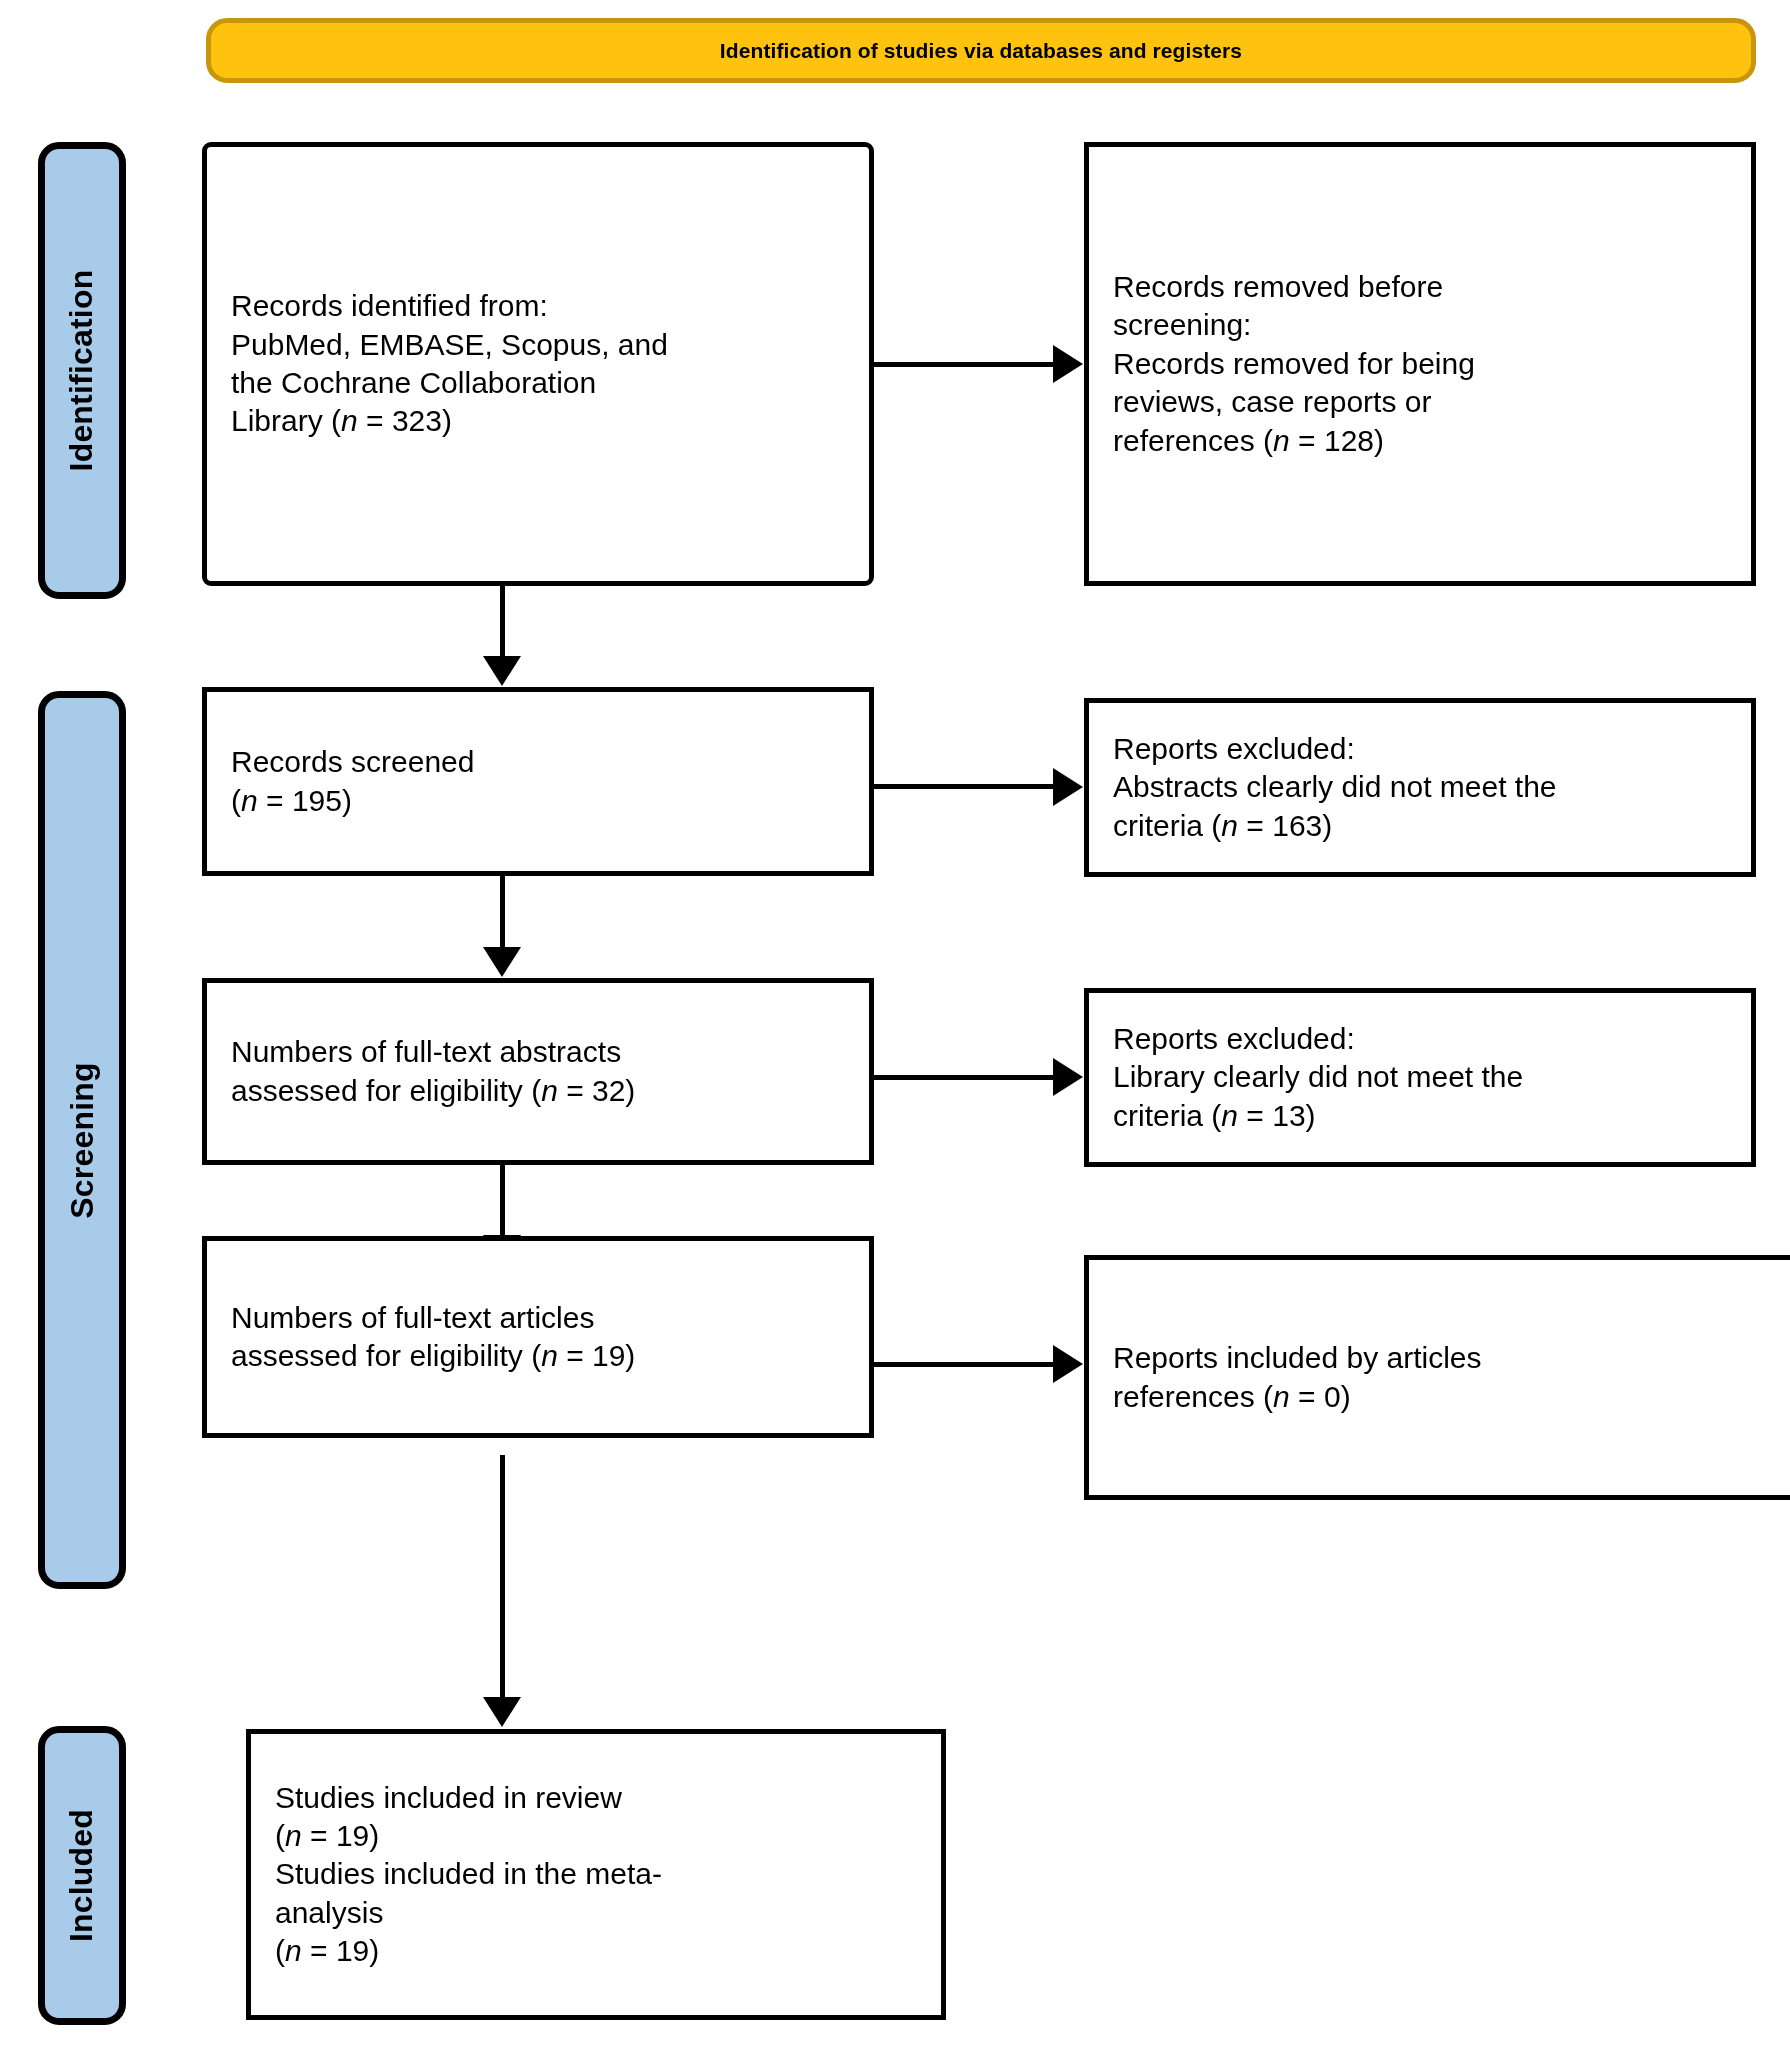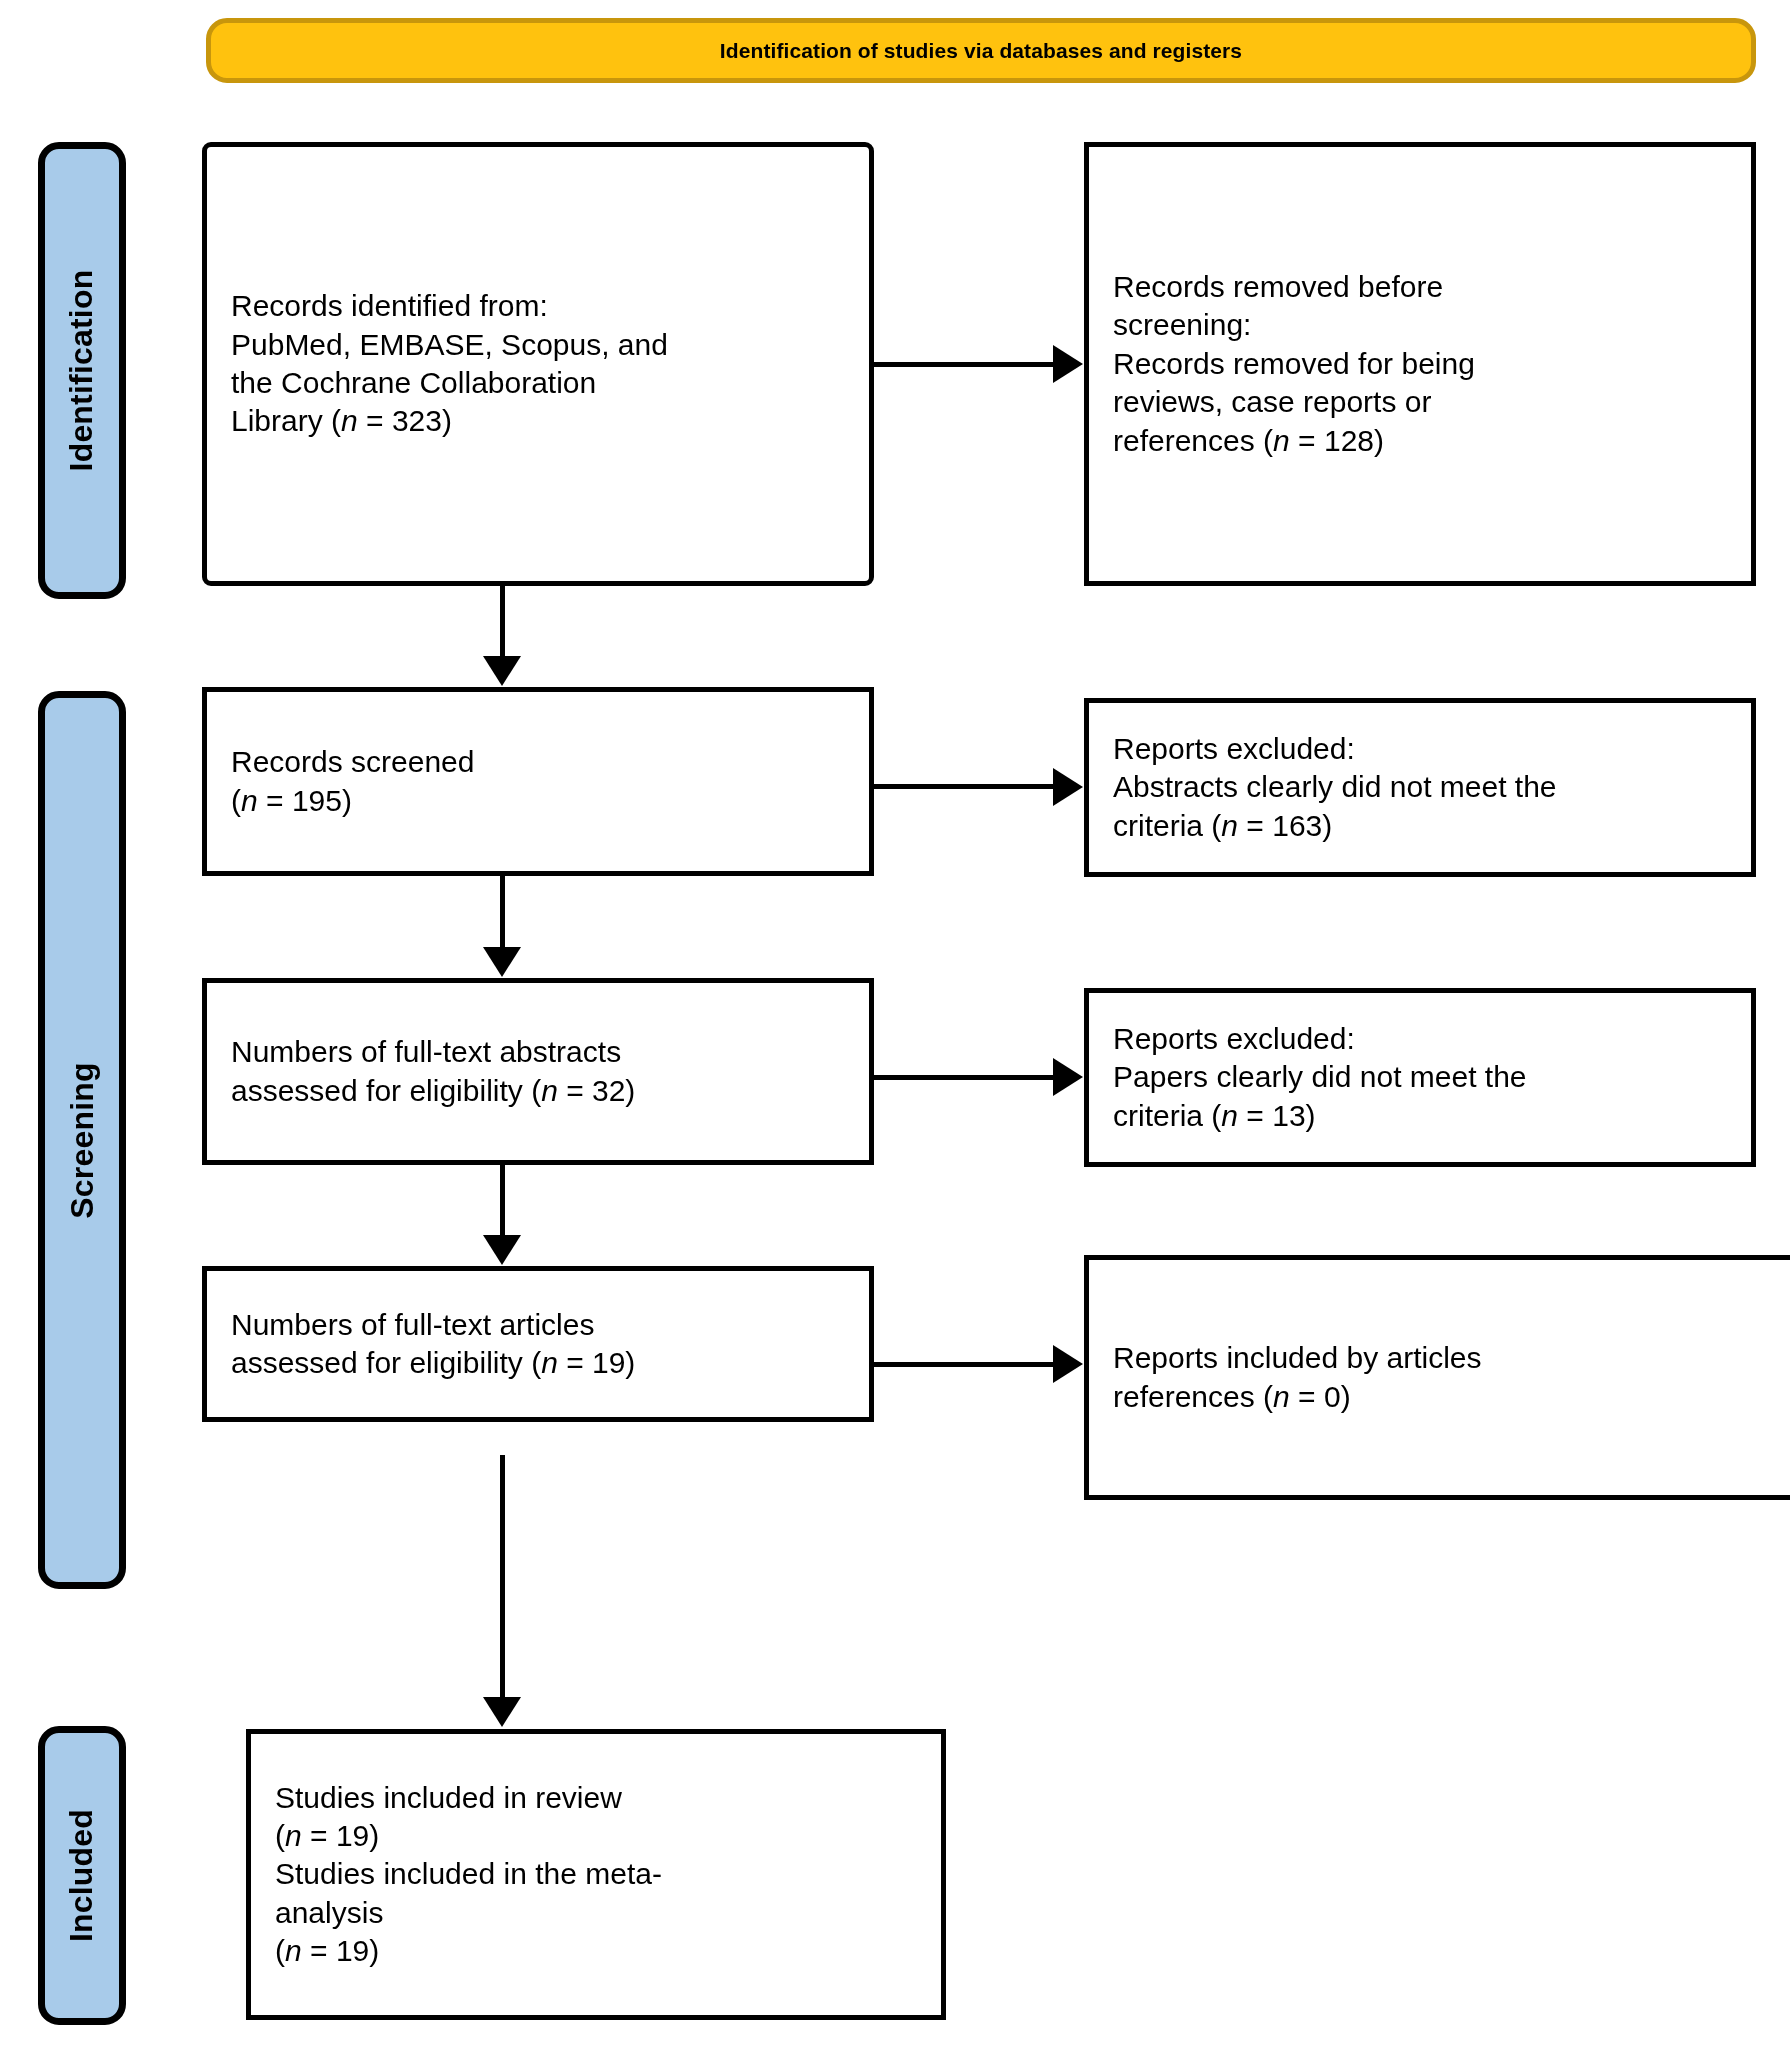--- a/index.html
+++ b/index.html
@@ -85,21 +85,21 @@
     color: #000000;
     width: 100%;
     white-space: pre-line;
   }
   .flow-box .box-text .it { font-style: italic; }
 
   
   #box-identified   { left: 202px; top: 142px;  width: 672px; height: 444px; border-radius: 9px; }
   #box-screened     { left: 202px; top: 687px;  width: 672px; height: 189px; }
   #box-fulltext-abs { left: 202px; top: 978px; width: 672px; height: 187px; }
-  #box-fulltext-art { left: 202px; top: 1266px; width: 672px; height: 156px; }
+  #box-fulltext-art { left: 202px; top: 1236px; width: 672px; height: 202px; }
   #box-included     { left: 202px; top: 1729px; width: 700px; height: 291px; margin-left: 44px; }
 
   
   #box-removed         { left: 1084px; top: 142px;  width: 672px; height: 444px; }
   #box-excl-abstracts  { left: 1084px; top: 698px;  width: 672px; height: 179px; }
   #box-excl-papers     { left: 1084px; top: 988px; width: 672px; height: 179px; }
   #box-included-refs   { left: 1084px; top: 1255px; width: 744px; height: 245px; }
 
   
   .conn {
@@ -169,21 +169,21 @@
   <div class="arrowhead-right" style="left:1053px; top:768px;"></div>
 
   <div class="conn conn-v" style="left:500px; top:876px; height:72px;"></div>
   <div class="arrowhead-down" style="left:483px; top:947px;"></div>
 
   <div class="flow-box" id="box-fulltext-abs">
     <div class="box-text"><span>Numbers of full-text abstracts</span><br><span>assessed for eligibility (</span><span class="it">n</span><span> = 32)</span></div>
   </div>
 
   <div class="flow-box" id="box-excl-papers">
-    <div class="box-text"><span>Reports excluded:</span><br><span>Papers clearly did not meet the</span><br><span>criteria (</span><span class="it">n</span><span> = 13)</span></div>
+    <div class="box-text"><span>Reports excluded:</span><br><span>Library clearly did not meet the</span><br><span>criteria (</span><span class="it">n</span><span> = 13)</span></div>
   </div>
 
   <div class="conn conn-h" style="left:874px; top:1075px; width:180px;"></div>
   <div class="arrowhead-right" style="left:1053px; top:1058px;"></div>
 
   <div class="conn conn-v" style="left:500px; top:1164px; height:72px;"></div>
   <div class="arrowhead-down" style="left:483px; top:1235px;"></div>
 
   <div class="flow-box" id="box-fulltext-art">
     <div class="box-text"><span>Numbers of full-text articles</span><br><span>assessed for eligibility (</span><span class="it">n</span><span> = 19)</span></div>

